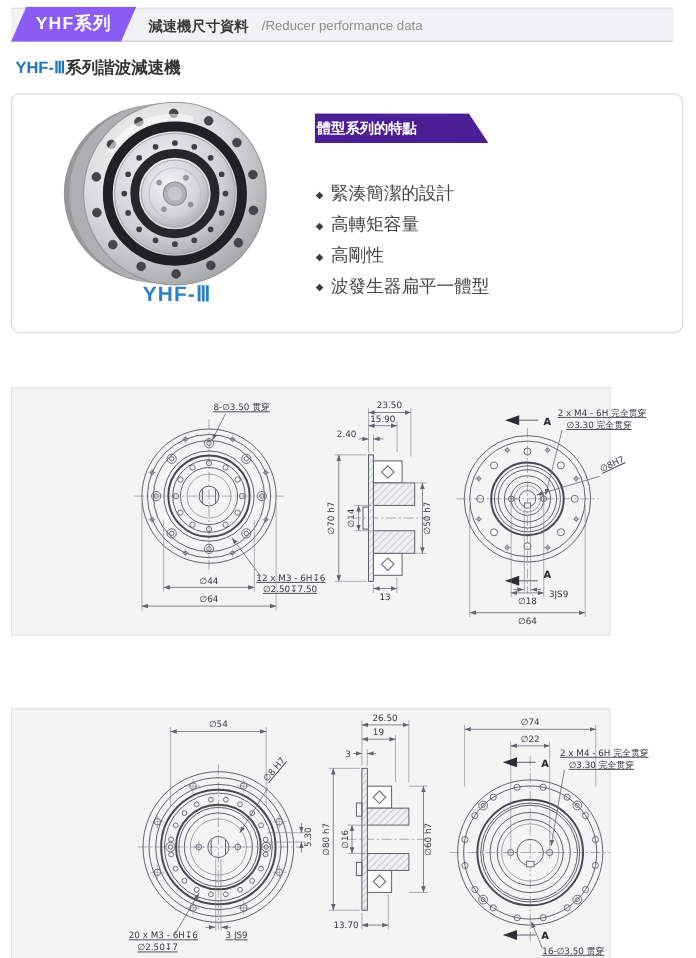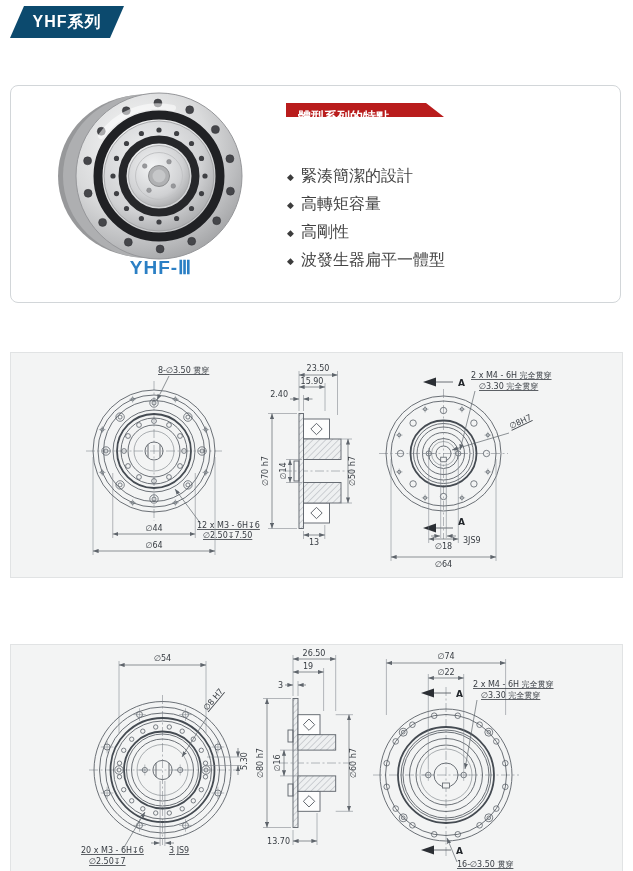--- a/index.html
+++ b/index.html
@@ -4,45 +4,45 @@
 <style>
   html,body{margin:0;padding:0;background:#ffffff;}
   body{font-family:"Liberation Sans", sans-serif;}
   .page{position:relative;width:633px;height:871px;background:#fff;overflow:hidden;}
 
   
   .hband{position:absolute;left:10px;top:7px;width:602px;height:31px;background:#f1f2f3;
          border-top:1px solid #dadada;border-bottom:1px solid #c8c8c8;box-sizing:border-box;}
   .hband .zh{position:absolute;left:125px;top:7px;font-size:13px;font-weight:bold;color:#3a3a3a;}
   .hband .en{position:absolute;left:228px;top:8px;font-size:12px;color:#8d8d8d;}
-  .hbadge{position:absolute;left:10px;top:6px;width:114px;height:32px;background:#0c4a6e;
+  .hbadge{position:absolute;left:10px;top:6px;width:114px;height:32px;background:#8b5cf6;
           clip-path:polygon(14px 0,100% 0,calc(100% - 14px) 100%,0 100%);
           color:#fff;font-size:16px;font-weight:bold;text-align:center;line-height:32px;letter-spacing:1px;}
 
   .intro{position:absolute;left:14px;top:52px;font-size:15px;font-weight:bold;}
   .intro .b{color:#1b74bc;} .intro .s{color:#333;}
 
   
   .card{position:absolute;left:10px;top:85px;width:611px;height:218px;background:#fff;
         border:1px solid #d2d6d9;border-radius:8px;box-sizing:border-box;}
   .photo{position:absolute;left:28px;top:4px;}
   .model{position:absolute;left:80px;top:170px;width:140px;text-align:center;color:#2b7fc4;
          font-size:19px;font-weight:bold;letter-spacing:1px;}
-  .banner{position:absolute;left:275px;top:17px;width:158px;height:14px;background:#b91c1c;
+  .banner{position:absolute;left:275px;top:17px;width:158px;height:27px;background:#4c1d95;
           clip-path:polygon(0 0,calc(100% - 18px) 0,100% 100%,0 100%);
-          color:#fff;font-size:13px;font-weight:bold;line-height:27px;padding-left:12px;box-sizing:border-box;}
+          color:#fff;font-size:13px;font-weight:bold;line-height:27px;padding-left:2px;box-sizing:border-box;}
   .feats{position:absolute;left:276px;top:80px;}
   .feat{display:flex;align-items:center;margin-bottom:7px;}
   .feat .dm{color:#3c3c3c;font-size:9px;margin-right:7px;}
   .feat .tx{color:#444;font-size:16px;}
 
   
   .secTitle{position:absolute;left:14px;font-size:13.5px;color:#3c3c3c;}
   .secTitle .mk{color:#1b74bc;margin-right:7px;}
-  .panel{position:absolute;left:10px;width:613px;background:#f3f4f4;border:1px solid #e1e3e4;box-sizing:border-box;}
+  .panel{position:absolute;left:10px;width:545px;background:#f3f4f4;border:1px solid #e1e3e4;box-sizing:border-box;padding-left:36px;}
 
   
   svg.drawing text{font-family:"DejaVu Sans",sans-serif;}
   .ln{stroke:#5b6168;stroke-width:0.9;fill:none;}
   .lnB{stroke:#454b52;stroke-width:1.8;fill:none;}
   .lnT{stroke:#6b7178;stroke-width:0.55;fill:none;}
   .cl{stroke:#7a8088;stroke-width:0.55;fill:none;stroke-dasharray:9 2.5 2 2.5;}
   .ext{stroke:#7a8088;stroke-width:0.55;fill:none;}
   .dim{stroke:#5f656c;stroke-width:0.7;fill:none;marker-start:url(#arw);marker-end:url(#arw);}
   .dimE{stroke:#5f656c;stroke-width:0.7;fill:none;marker-end:url(#arw);}
@@ -78,22 +78,29 @@
           <stop offset="1" stop-color="#9fa0a2"></stop>
       </radialGradient>
       <radialGradient id="met2" cx="40%" cy="35%" r="70%">
         <stop offset="0" stop-color="#f3f4f5"></stop>
           <stop offset="0.7" stop-color="#d0d1d3"></stop>
           <stop offset="1" stop-color="#aaabad"></stop>
       </radialGradient>
     </defs>
   </svg>
 
+  <div class="hband">
+    <span class="zh">減速機尺寸資料</span>
+    <span class="en">/Reducer performance data</span>
+  </div>
   <div class="hbadge">YHF系列</div>
 
+  <div class="intro">
+    <span class="b">YHF-Ⅲ</span><span class="s">系列諧波減速機</span>
+  </div>
 
   <div class="card">
     <svg class="photo" width="235" height="175" viewBox="0 0 235 175">
       <g transform="translate(120,86)">
         <ellipse cx="-17" cy="0" rx="84" ry="81" fill="#97989a"></ellipse>
         <ellipse cx="-12" cy="0" rx="84" ry="82" fill="#aeafb1"></ellipse>
         <circle r="83" fill="url(#met1)" stroke="#96979a" stroke-width="1"></circle>
         <g class="photoHoles">
             <circle cx="71.4" cy="15.2" r="4"></circle>
             <circle cx="57.7" cy="44.7" r="4"></circle>

